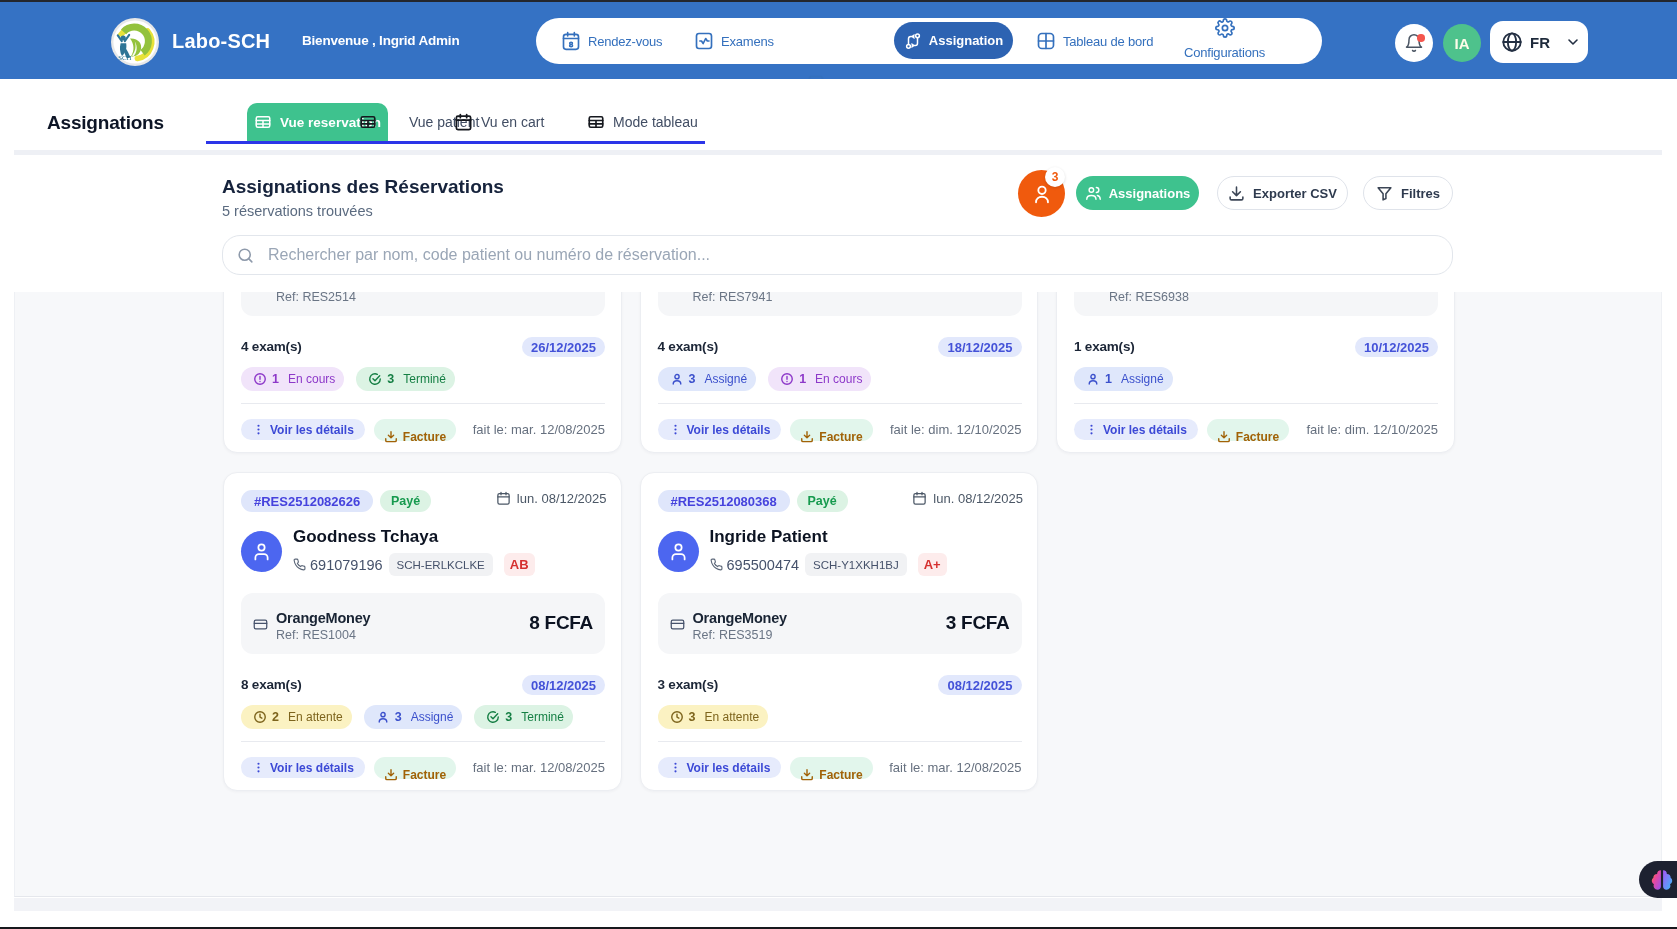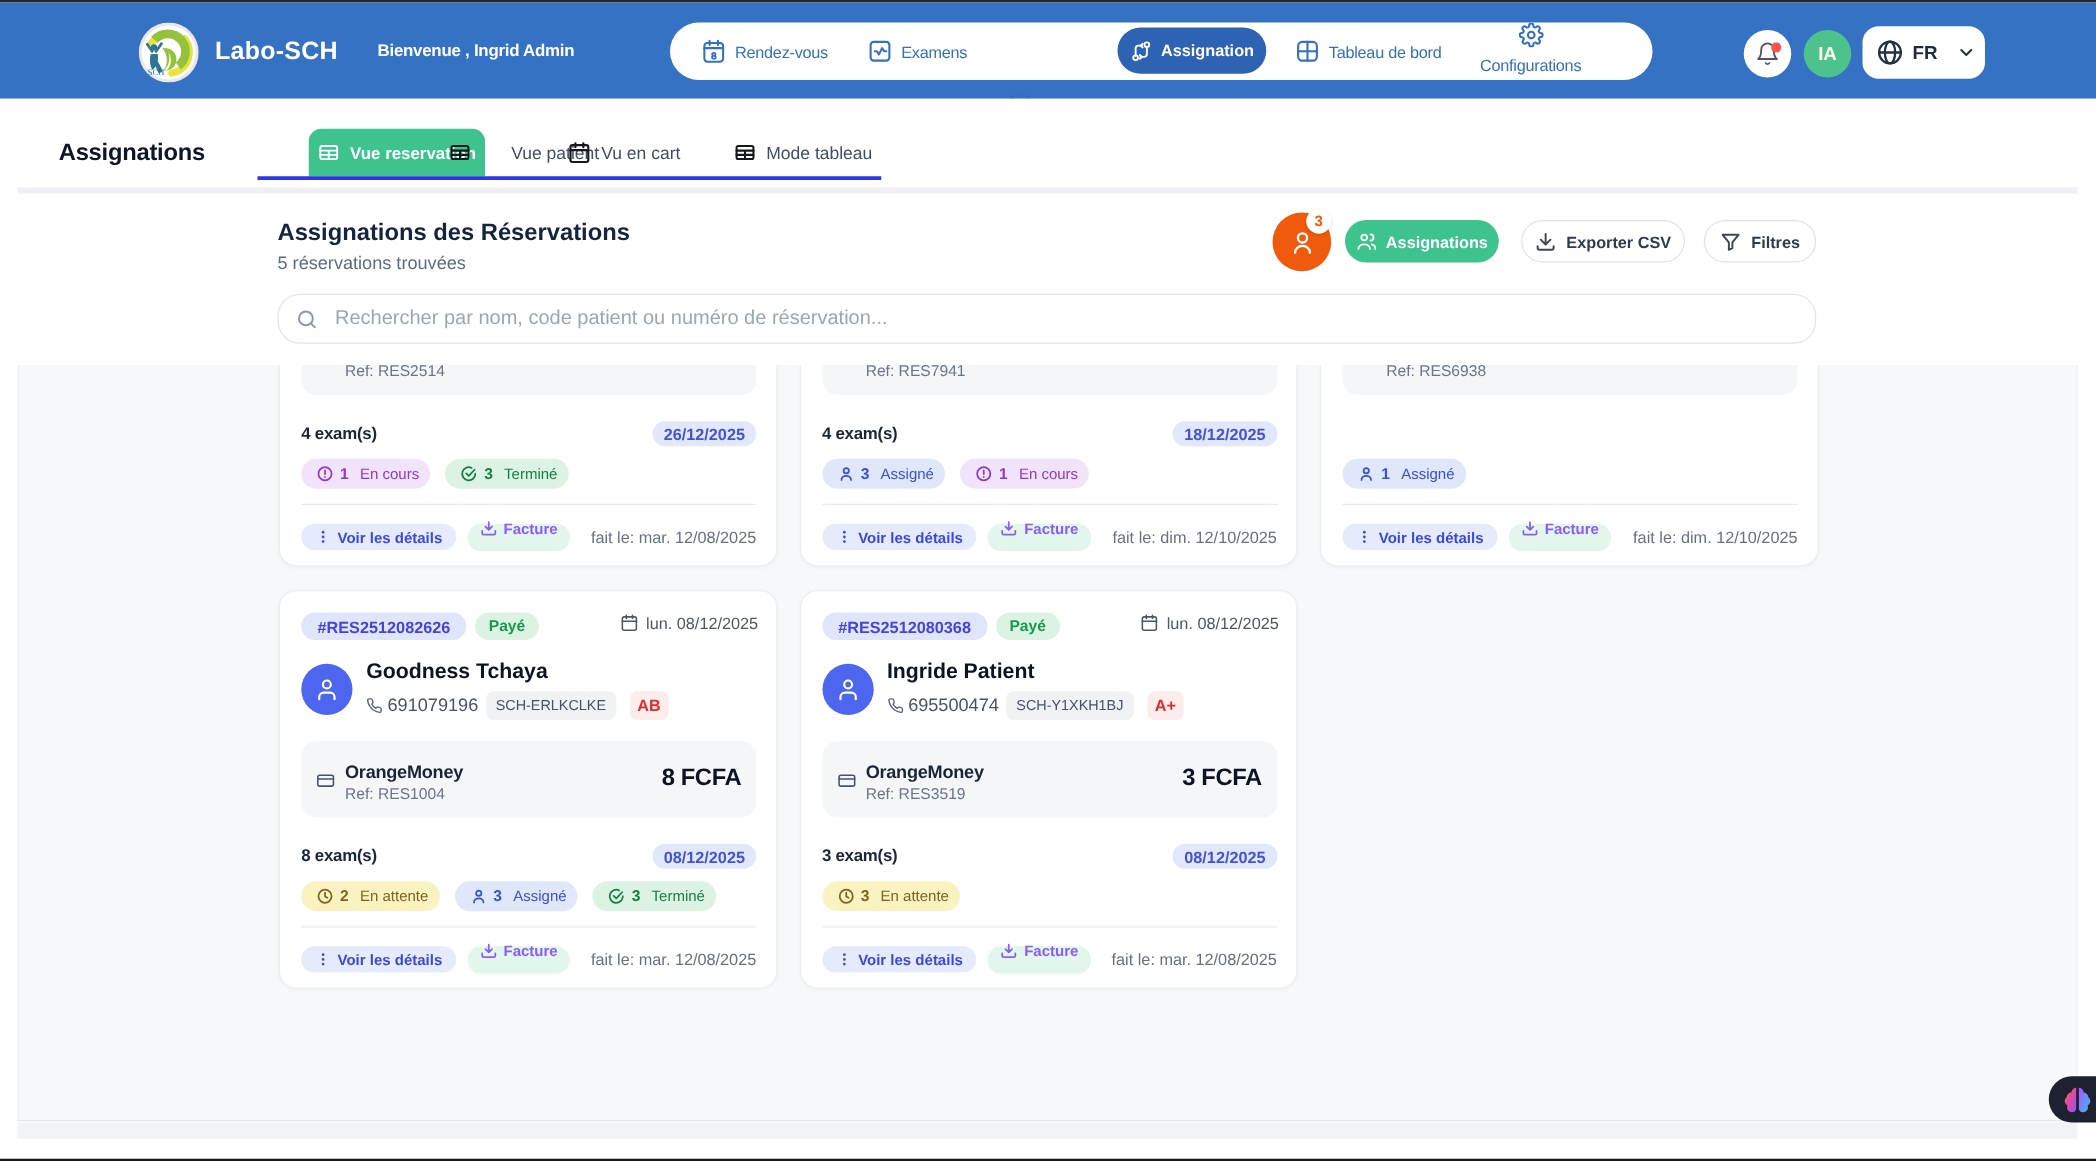--- a/index.html
+++ b/index.html
@@ -73,21 +73,21 @@
 .statrow { position:absolute; left:17px; top:232px; display:flex; gap:12px; }
 .spill { height:24px; display:inline-flex; align-items:center; gap:4px; padding:0 9px 0 12px; border-radius:999px; font-size:12px; font-weight:500; }
 .spill b { font-weight:700; margin-right:5px; margin-left:1px; font-size:12.5px;}
 .sp-wait { background:#fbf2c2; color:#7d641c; }
 .sp-assign { background:#dfe7fb; color:#3b50cc; }
 .sp-prog { background:#f1e4fa; color:#8d38c9; }
 .sp-done { background:#dcf3e4; color:#157f44; }
 .cdivider { position:absolute; left:17px; top:268px; width:364px; height:1px; background:#e8eaef; }
 .actrow { position:absolute; left:17px; top:284px; width:364px; height:21px; display:flex; align-items:center; }
 .actdet { height:21px; display:inline-flex; align-items:center; gap:5px; padding:0 11px; border-radius:999px; background:#e6ebfc; color:#3c49d6; font-size:12px; font-weight:700; }
-.actfac { height:21px; display:inline-flex; align-items:flex-end; gap:5px; padding:11px 10px; border-radius:999px; background:#e2f6ec; color:#8b5cf6; font-size:12px; font-weight:700; margin-left:9px; }
+.actfac { height:21px; display:inline-flex; align-items:flex-start; gap:5px; padding:11px 10px; border-radius:999px; background:#e2f6ec; color:#a16207; font-size:12px; font-weight:700; margin-left:9px; }
 .faitle { position:absolute; right:0; top:3px; font-size:13px; color:#66707f; }
 
 
 #brainbtn { left:1639px; top:861px; width:60px; height:37px; border-radius:19px; background:#1d2130; position:absolute; display:flex; align-items:center; padding-left:10px; }
 </style>
 </head>
 <body>
 <div class="abs" id="topedge"></div>
 
 <div class="abs" id="nav">
@@ -315,20 +315,24 @@
       <span class="actfac"><svg width="14" height="14" viewBox="0 0 24 24" fill="none" stroke="currentColor" stroke-width="2.4" stroke-linecap="round" stroke-linejoin="round">
             <path d="M12 3v10M7.5 9 12 13.5 16.5 9"></path>
             <path d="M3 15v3a2 2 0 0 0 2 2h14a2 2 0 0 0 2-2v-3"></path>
           </svg>Facture</span>
       <span class="faitle">fait le: dim. 12/10/2025</span>
     </div>
   </div>
   <div class="card" style="left:1041px; top:-158px;">
     <div class="paybox">
       <div class="payref">Ref: RES6938</div>
+    </div>
+    <div class="examrow">
+      <div class="examtxt">1 exam(s)</div>
+      <div class="datepill">10/12/2025</div>
     </div>
     <div class="statrow">
       <span class="spill sp-assign"><svg width="14" height="14" viewBox="0 0 24 24" fill="none" stroke="currentColor" stroke-width="2.4" stroke-linecap="round">
             <circle cx="12" cy="8" r="3.6"></circle>
             <path d="M5.5 20.5c0-3.3 2.9-5.5 6.5-5.5s6.5 2.2 6.5 5.5"></path>
           </svg><b>1</b> Assigné</span>
     </div>
     <div class="cdivider"></div>
     <div class="actrow">
       <span class="actdet"><svg width="13" height="13" viewBox="0 0 24 24" fill="currentColor">

